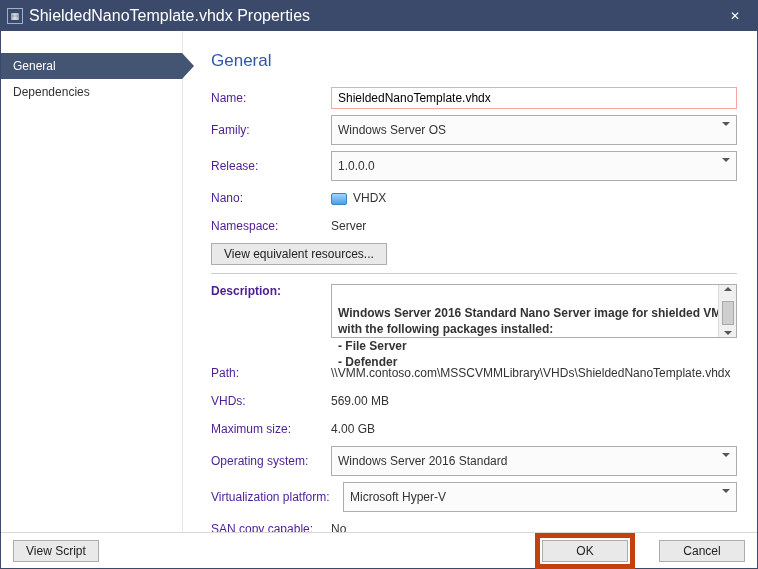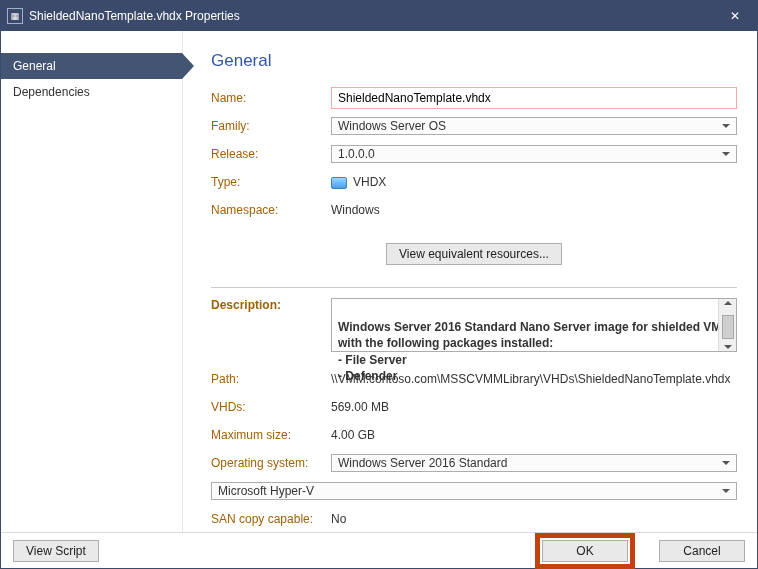--- a/index.html
+++ b/index.html
@@ -1,39 +1,39 @@
 <!DOCTYPE html>
 <html><head>
 <meta charset="utf-8">
 <style>
 * { box-sizing: border-box; margin: 0; padding: 0; font-family: "Segoe UI", Tahoma, sans-serif; font-size: 12px; }
 html, body { width: 758px; height: 569px; background: #fff; }
 .window { width: 758px; height: 569px; border: 1px solid #3b4a6b; display: flex; flex-direction: column; background: #fff; }
 .titlebar { height: 30px; background: #3b4a6b; color: #fff; display: flex; align-items: center; padding: 0 0 0 6px; }
 .titlebar .icon { width: 16px; height: 16px; border: 1px solid #9fb0d0; display: inline-flex; align-items: center; justify-content: center; margin-right: 6px; font-size: 9px; background:#3b4a6b; }
-.titlebar .title { flex: 1; font-size: 12px; }
+.titlebar .title { flex: 1; font-size: 16px; }
 .titlebar .close { width: 44px; height: 30px; display:flex; align-items:center; justify-content:center; cursor:pointer; font-size: 14px; }
 .body { flex: 1; display: flex; min-height: 0; }
 .sidebar { width: 182px; background:#fff; border-right: 1px solid #e8e8e8; padding-top: 22px; position:relative; }
 .tab { height: 26px; display:flex; align-items:center; padding-left: 12px; color:#333; cursor:pointer; position:relative; }
 .tab.active { background:#445473; color:#fff; }
 .tab.active::after { content:""; position:absolute; right:-12px; top:0; width:0; height:0; border-top:13px solid transparent; border-bottom:13px solid transparent; border-left:12px solid #445473; }
 .content { flex:1; padding: 20px 20px 10px 28px; overflow:auto; color:#333; position:relative; }
 .content h2 { color:#3156a8; font-weight: normal; font-size: 17px; margin-bottom: 16px; }
 .row { display:flex; align-items:center; margin-bottom: 6px; min-height:22px; }
 .row-top { align-items: flex-start; font-weight: bold; }
-.lbl { width: 120px; color:#a16207; }
+.lbl { width: 120px; color:#4c1d95; }
 .val { flex:1; color:#333; }
 .textbox { flex:1; height:22px; border:1px solid #fca5a5; padding: 2px 6px; background:#fff; }
-.combo { flex:1; height:18px; border:1px solid #adadad; background:#fbfbfb; display:flex; align-items:center; padding:0 6px; position:relative; }
+.combo { flex:1; height:30px; border:1px solid #adadad; background:#fbfbfb; display:flex; align-items:center; padding:0 6px; position:relative; }
 .combo .arrow { position:absolute; right:6px; top:6px; width:0;height:0;border-left:4px solid transparent;border-right:4px solid transparent;border-top:4px solid #555; }
 .vhdx-icon { width:16px; height:12px; background:linear-gradient(#9fd4ff,#4aa0e8); border:1px solid #3a84c6; border-radius:2px; margin-right:6px; display:inline-block; vertical-align:middle; }
 hr.sep { border:none; border-top:1px solid #ccc; margin: 8px 0 10px 0; }
 .btn { height:22px; min-width:74px; border:1px solid #adadad; background:#e9e9e9; color:#222; padding:0 12px; cursor:pointer; }
-.right { display:flex; justify-content:center; margin: 22px 0; }
+.right { display:flex; justify-content:flex-start; margin: 6px 0; }
 .desc { flex:1; border:1px solid #adadad; background:#fff; height:54px; padding:4px 6px; line-height:1.35; white-space:pre-line; position:relative; }
 .desc .scroll { position:absolute; right:0; top:0; bottom:0; width:18px; background:#f0f0f0; border-left:1px solid #dcdcdc; display:flex; flex-direction:column; align-items:center; justify-content:space-between; padding:2px 0; }
 .desc .scroll .tri-up { width:0;height:0;border-left:4px solid transparent;border-right:4px solid transparent;border-bottom:4px solid #555; }
 .desc .scroll .tri-dn { width:0;height:0;border-left:4px solid transparent;border-right:4px solid transparent;border-top:4px solid #555; }
 .desc .scroll .thumb { width:12px; height:24px; background:#cfcfcf; border:1px solid #a8a8a8; margin-top:4px; }
 .footer { height:36px; border-top:1px solid #d9d9d9; display:flex; align-items:center; padding: 0 12px; }
 .footer .spacer { flex:1; }
 .ok-wrap { border:5px solid #c2410c; padding:2px; margin-right:24px; }
 </style>
 </head>
@@ -71,61 +71,62 @@
           </div>
         </div>
       <div class="row">
           <div class="lbl">Release:</div>
           <div class="combo">
             <span>1.0.0.0</span>
             <span class="arrow"></span>
           </div>
         </div>
       <div class="row">
-          <div class="lbl">Type:</div>
+          <div class="lbl">Nano:</div>
           <div class="val"><span class="vhdx-icon"></span><span>VHDX</span></div>
         </div>
       <div class="row">
           <div class="lbl">Namespace:</div>
-          <div class="val">Windows</div>
+          <div class="val">Server</div>
         </div>
       <div class="right">
           <button class="btn">View equivalent resources...</button>
         </div>
       <hr class="sep">
 
       <div class="row row-top">
           <div class="lbl">Description:</div>
         <div class="desc">
           <span>Windows Server 2016 Standard Nano Server image for shielded VMs with the following packages installed:
 - File Server
 - Defender</span>
           <div class="scroll"><div class="tri-up"></div><div class="thumb"></div><div class="tri-dn"></div></div>
         </div>
       </div>
-      <div class="row" style="margin-top:16px;">
+      <div class="row" style="margin-top:24px;">
           <div class="lbl">Path:</div>
           <div class="val">\\VMM.contoso.com\MSSCVMMLibrary\VHDs\ShieldedNanoTemplate.vhdx</div>
         </div>
       <div class="row">
           <div class="lbl">VHDs:</div>
           <div class="val">569.00 MB</div>
         </div>
       <div class="row">
           <div class="lbl">Maximum size:</div>
           <div class="val">4.00 GB</div>
         </div>
       <div class="row">
           <div class="lbl">Operating system:</div>
           <div class="combo">
             <span>Windows Server 2016 Standard</span>
             <span class="arrow"></span>
           </div>
         </div>
       <div class="row">
+          <div class="lbl" style="width:132px">Virtualization platform:</div>
           <div class="combo">
             <span>Microsoft Hyper-V</span>
             <span class="arrow"></span>
           </div>
         </div>
       <div class="row">
           <div class="lbl">SAN copy capable:</div>
           <div class="val">No</div>
         </div>
 

